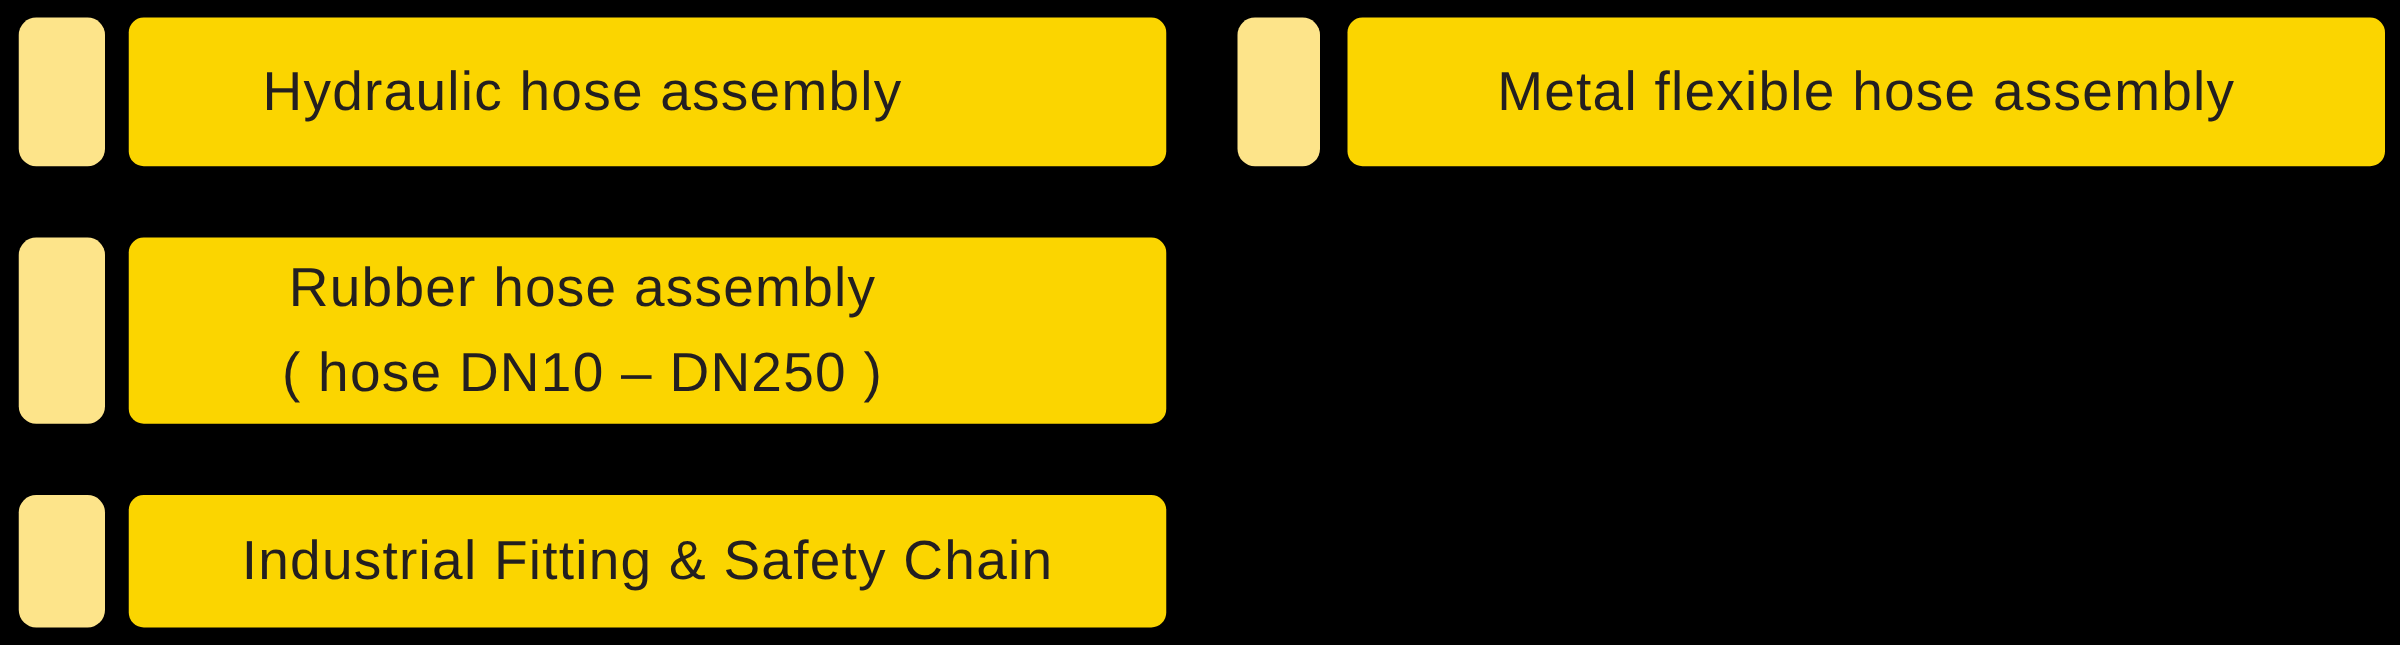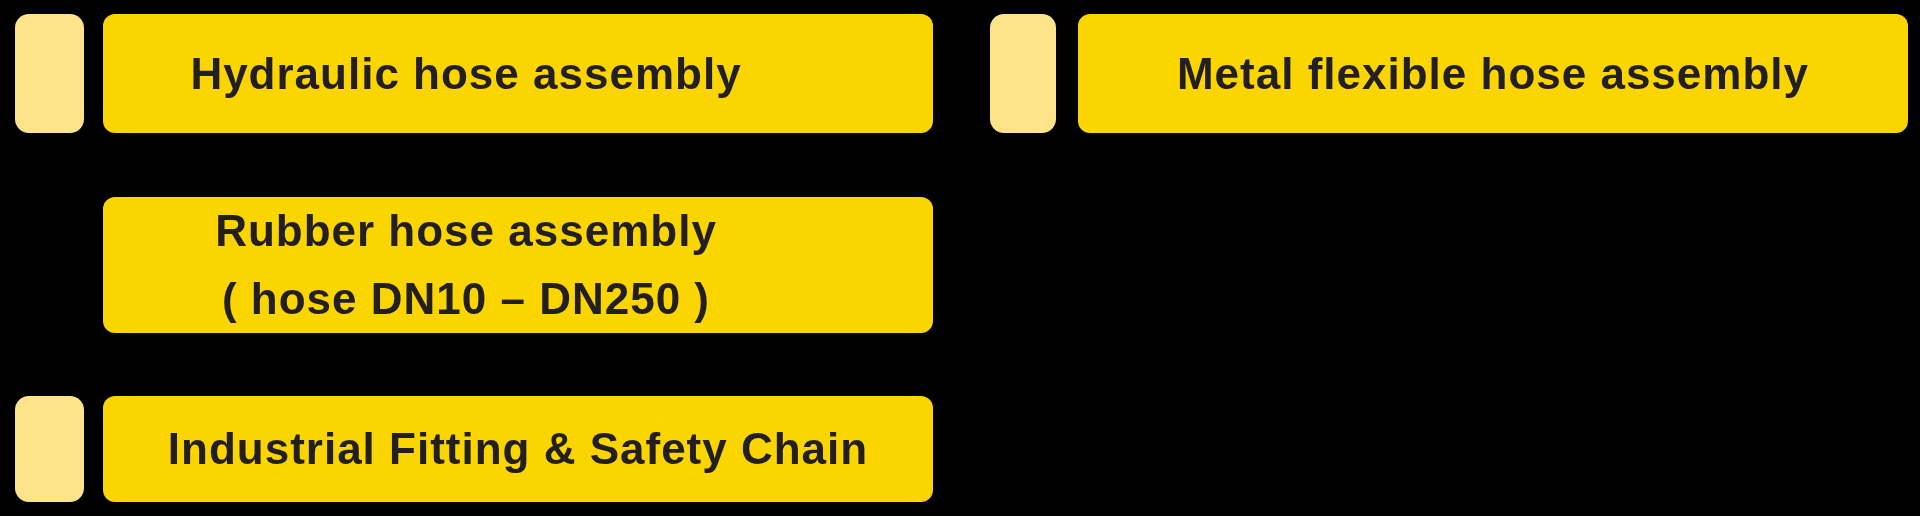--- a/index.html
+++ b/index.html
@@ -34,34 +34,34 @@
     display: flex;
     flex-direction: column;
     align-items: center;
     justify-content: center;
     text-align: center;
   }
   .card .line {
     display: block;
     color: var(--text-dark, #231F20);
     font-size: 44px;
-    font-weight: 700;
+    font-weight: 400;
     letter-spacing: 1px;
     line-height: 68px;
     white-space: nowrap;
   }
   
   .card.left  { left: 15px;  }
   .card.left  .accent { width: 69px; margin-right: 19px; }
   .card.right { left: 990px; }
   .card.right .accent { width: 66px; margin-right: 22px; }
   .card .body { width: 830px; }
   
   .card.row1 { top: 14px;  height: 119px; }
-  .card.row2 { top: 190px; height: 149px; align-items: center; }
+  .card.row2 { top: 190px; height: 149px; }
   .card.row3 { top: 396px; height: 106px; }
   
   .body.shift-left { padding-right: 104px; }
 </style>
 </head>
 <body>
 
 <div id="canvas">
 
   <div class="card left row1">

